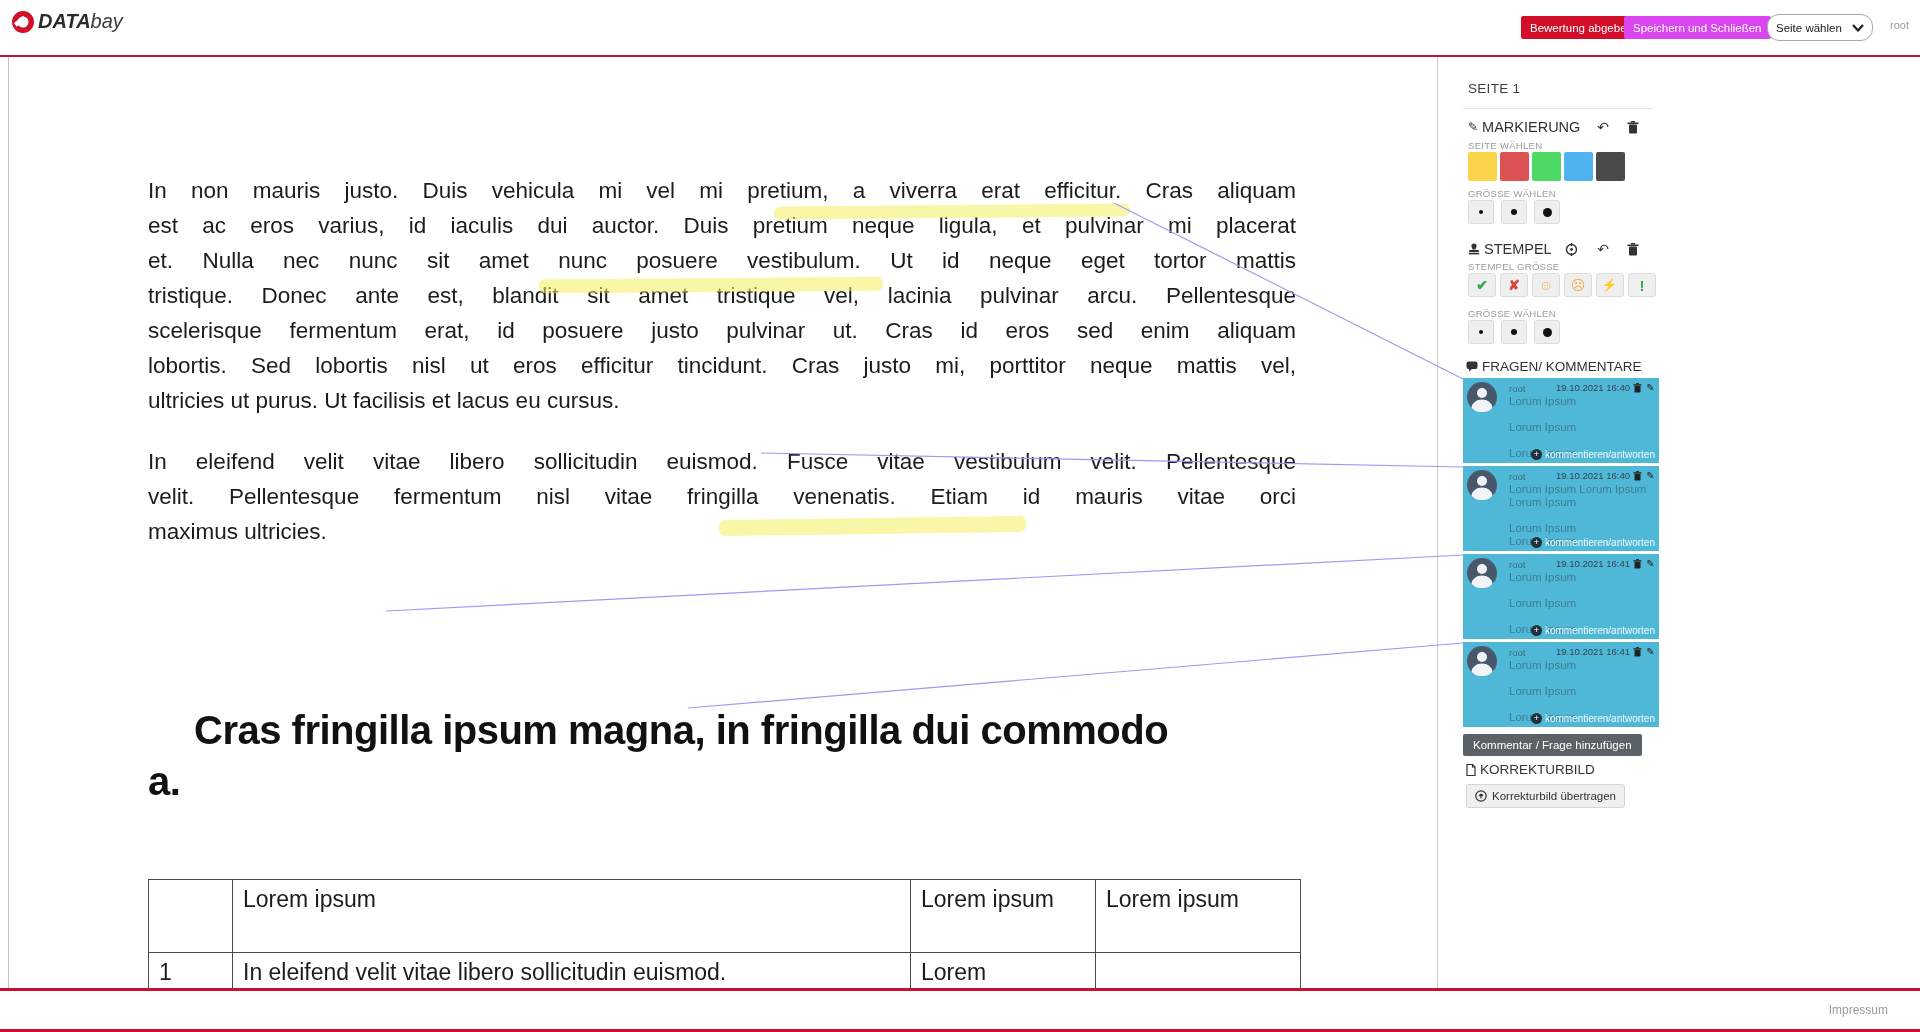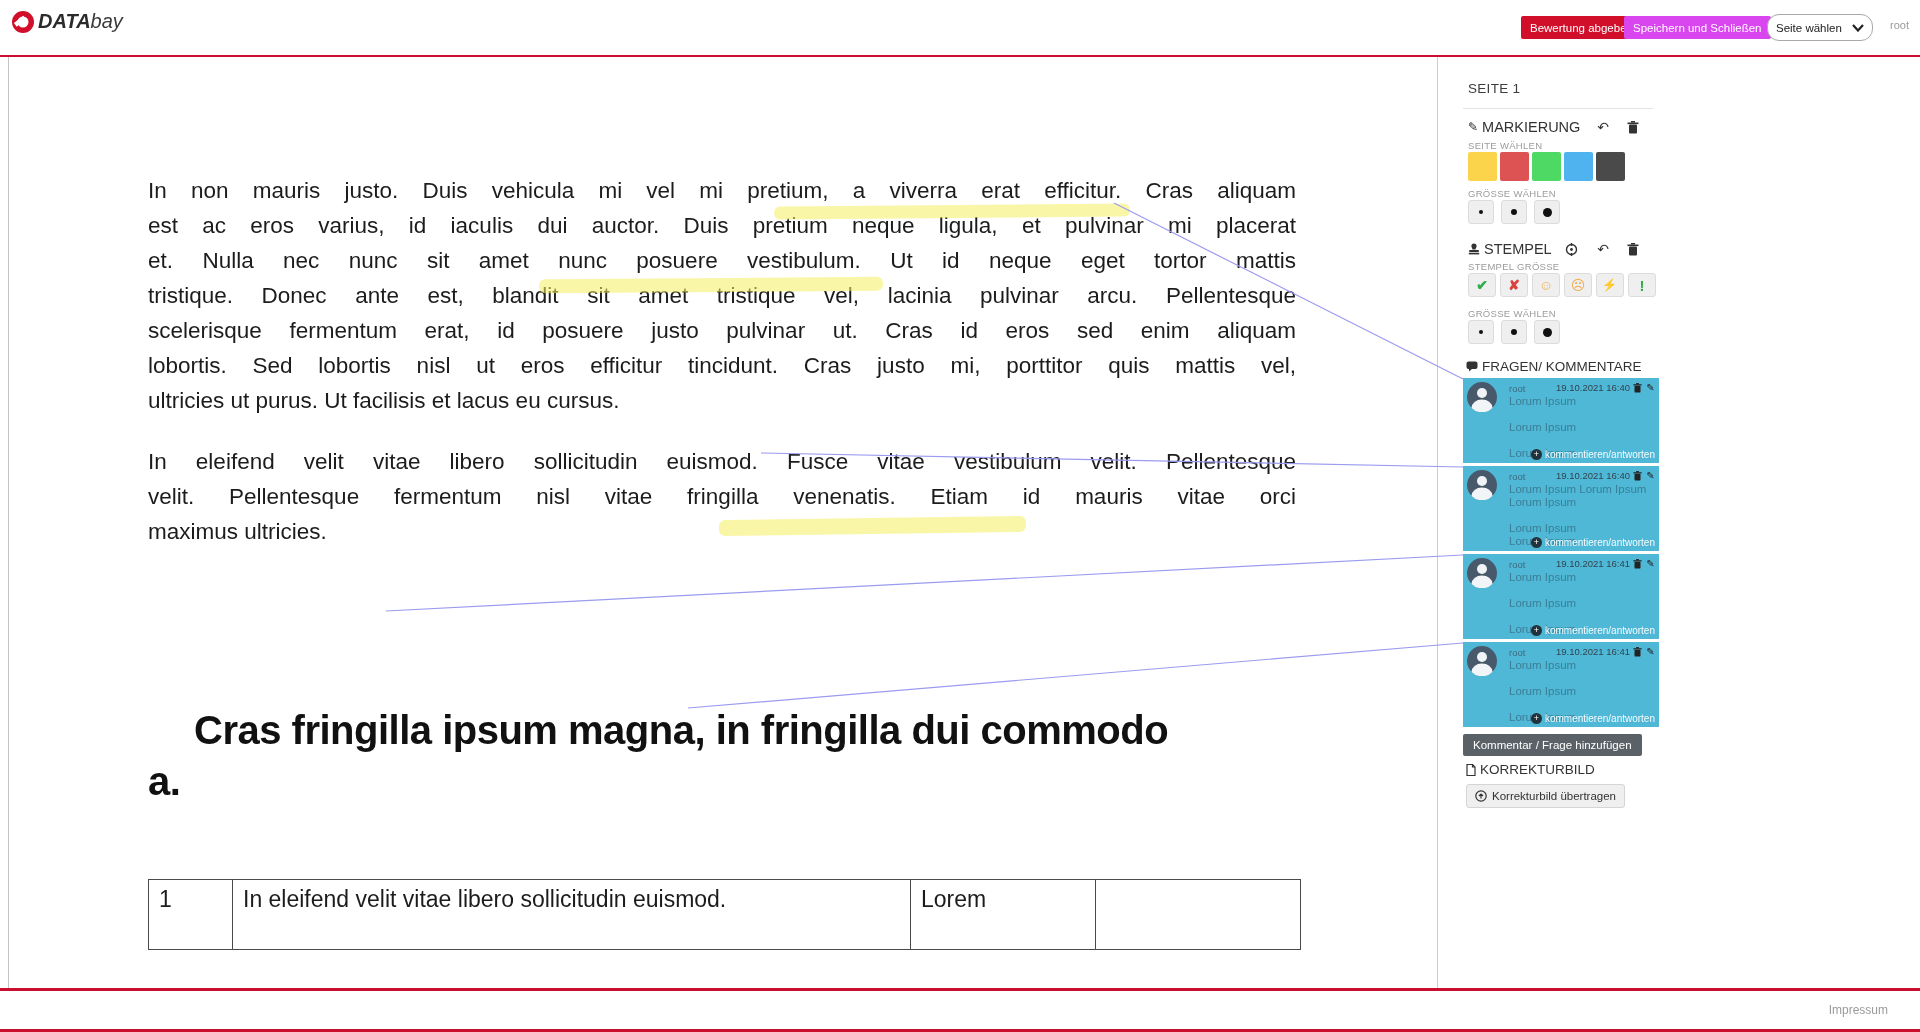--- a/index.html
+++ b/index.html
@@ -138,21 +138,21 @@
 <div class="main">
   <div class="page-left-border"></div>
   <div class="doc-divider"></div>
 
   <div class="doc-block p1">
     <div class="line">In non mauris justo. Duis vehicula mi vel mi pretium, a viverra erat efficitur. Cras aliquam</div>
     <div class="line">est ac eros varius, id iaculis dui auctor. Duis pretium neque ligula, et pulvinar mi placerat</div>
     <div class="line">et. Nulla nec nunc sit amet nunc posuere vestibulum. Ut id neque eget tortor mattis</div>
     <div class="line">tristique. Donec ante est, blandit sit amet tristique vel, lacinia pulvinar arcu. Pellentesque</div>
     <div class="line">scelerisque fermentum erat, id posuere justo pulvinar ut. Cras id eros sed enim aliquam</div>
-    <div class="line">lobortis. Sed lobortis nisl ut eros efficitur tincidunt. Cras justo mi, porttitor quis mattis vel,</div>
+    <div class="line">lobortis. Sed lobortis nisl ut eros efficitur tincidunt. Cras justo mi, porttitor neque mattis vel,</div>
     <div class="line last">ultricies ut purus. Ut facilisis et lacus eu cursus.</div>
   </div>
 
   <div class="doc-block p2">
     <div class="line">In eleifend velit vitae libero sollicitudin euismod. Fusce vitae vestibulum velit. Pellentesque</div>
     <div class="line">velit. Pellentesque fermentum nisl vitae fringilla venenatis. Etiam id mauris vitae orci</div>
     <div class="line last">maximus ultricies.</div>
   </div>
 
   <div class="doc-block headline">
@@ -166,20 +166,26 @@
 
   <svg class="conn-svg">
     <line x1="1114" y1="146" x2="1463" y2="322"></line>
     <line x1="761" y1="396" x2="1463" y2="410"></line>
     <line x1="386" y1="554" x2="1463" y2="498"></line>
     <line x1="688" y1="651" x2="1463" y2="586"></line>
   </svg>
 
   <table class="doc-table">
     <tbody>
+        <tr class="head">
+      <td class="c0"></td>
+      <td class="c1">Lorem ipsum</td>
+      <td class="c2">Lorem ipsum</td>
+      <td class="c3">Lorem ipsum</td>
+    </tr>
     <tr class="row">
       <td class="c0">1</td>
       <td class="c1">In eleifend velit vitae libero sollicitudin euismod.</td>
       <td class="c2">Lorem</td>
       <td class="c3"></td>
     </tr>
   </tbody>
     </table>
 
   <div class="sidebar">

